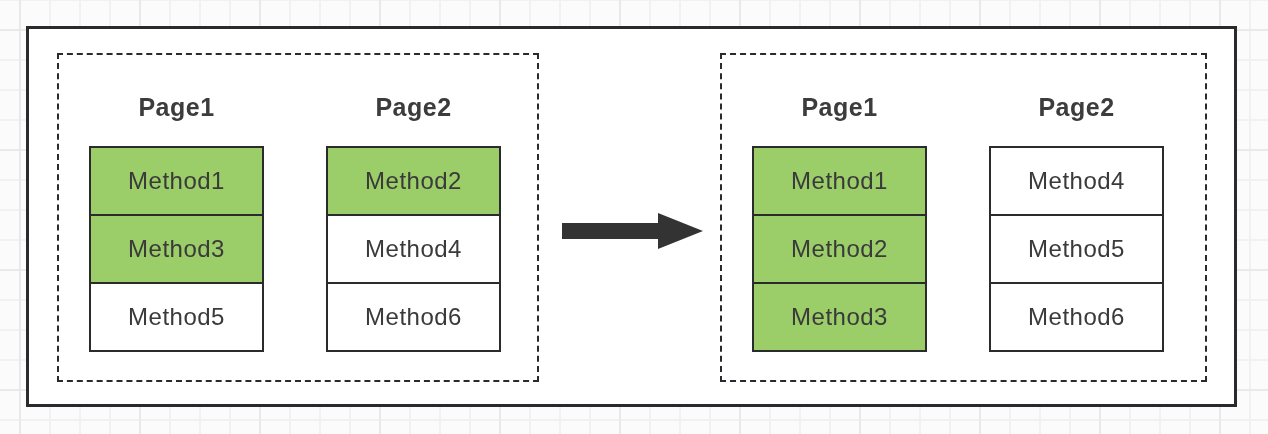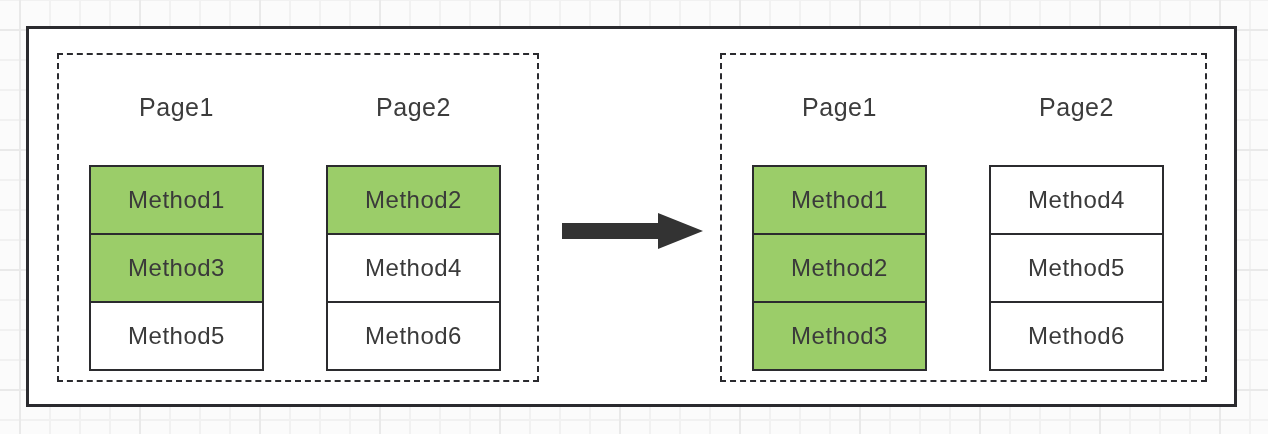--- a/index.html
+++ b/index.html
@@ -50,41 +50,41 @@
 
   .page-title {
     position: absolute;
     top: 38px; left: 0;
     width: 100%;
     text-align: center;
     font-size: 25px;
     line-height: 28px;
     color: #3c3c3c;
     letter-spacing: 0.5px;
+    font-weight: bold;
   }
 
   .stack {
     position: absolute;
     top: 91px; left: 0;
     width: 175px;
   }
 
   .cell {
     box-sizing: border-box;
     width: 175px;
     height: 70px;
     border: 2px solid #2b2b2e;
     background: #ffffff;
     display: flex;
     align-items: center;
     justify-content: center;
     font-size: 24px;
     color: #3a3a3a;
     letter-spacing: 0.5px;
-    margin-top: 19px;
   }
   .cell + .cell { margin-top: -2px; }
 
   .arrow {
     position: absolute;
     left: 560px; top: 211px;
     width: 145px; height: 40px;
     color: #333333;
   }
   .arrow svg { display: block; width: 100%; height: 100%; }

